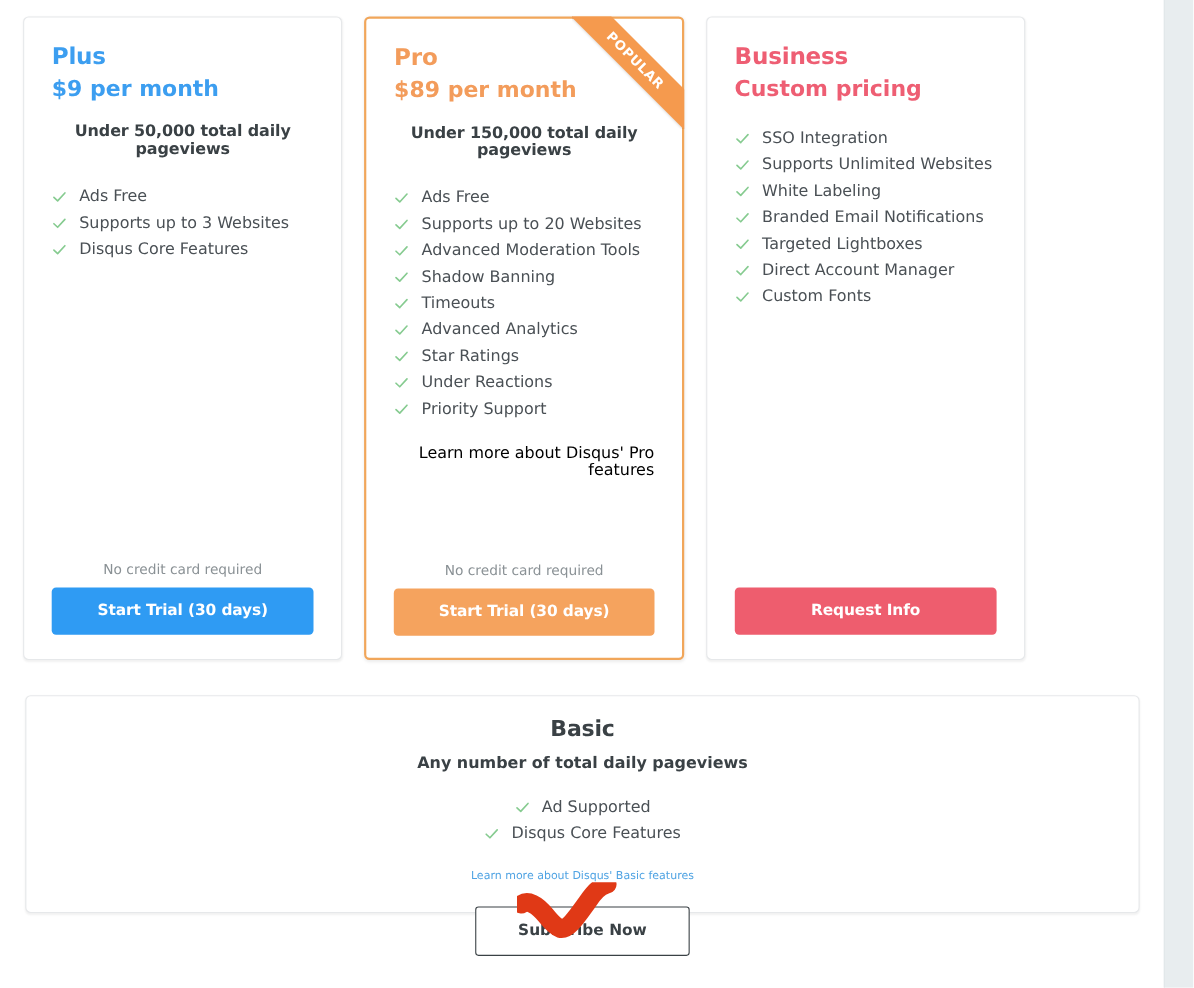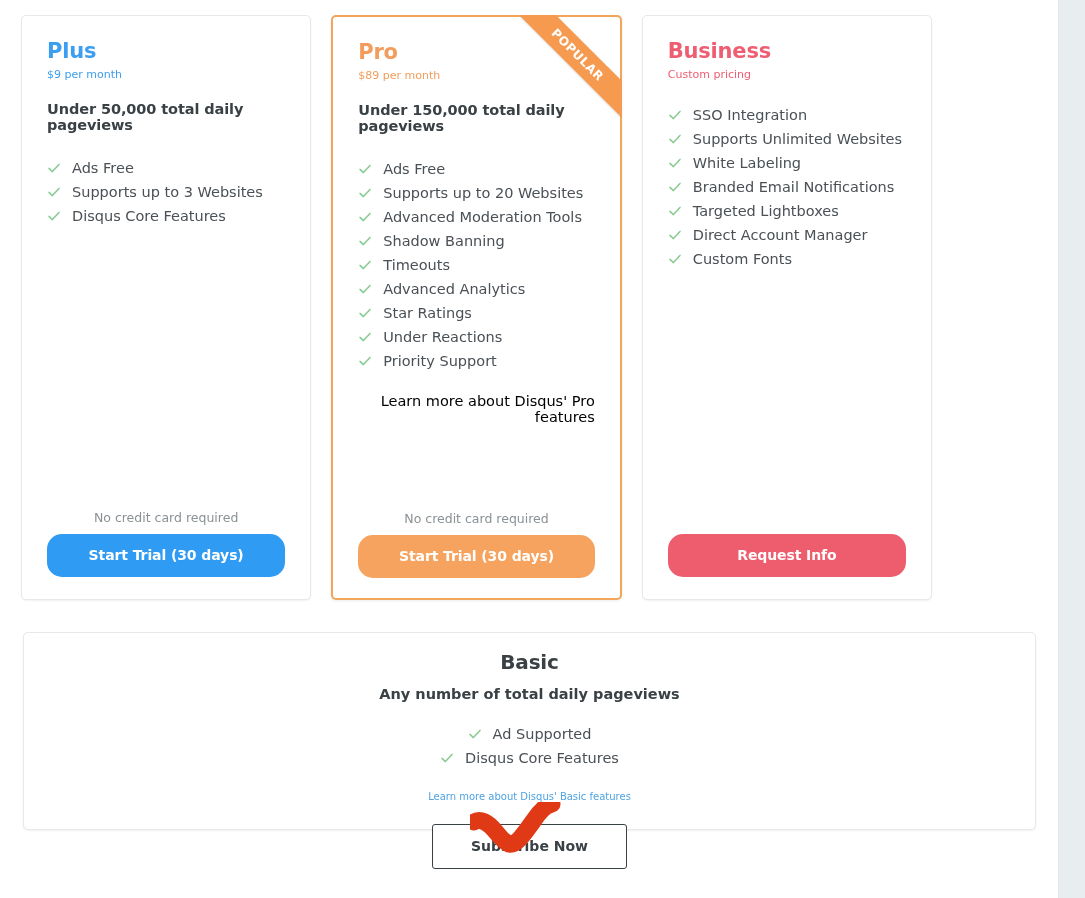--- a/index.html
+++ b/index.html
@@ -48,34 +48,35 @@
     box-shadow: 0 1px 3px rgba(0,0,0,.08);
   }
 
   .plan-name {
     font-size: 21px;
     font-weight: bold;
     line-height: 1.1;
     letter-spacing: -.2px;
   }
   .plan-price {
-    font-size: 11px;
-    font-weight: normal;
+    font-size: 20px;
+    font-weight: bold;
     margin-top: 5px;
   }
   .plan-name.blue, .plan-price.blue { color: #3c9ef0; }
   .plan-name.orange, .plan-price.orange { color: #f39c5b; }
   .plan-name.pink, .plan-price.pink { color: #ee5e73; }
 
   .plan-views {
     margin-top: 20px;
     font-size: 14.5px;
     font-weight: bold;
     color: #3a4145;
     letter-spacing: -.1px;
+    text-align: center;
   }
 
   .feature-list {
     list-style: none;
     margin-top: 23px;
   }
   .card.nopv .feature-list { margin-top: 22px; }
   .feature-item {
     display: flex;
     align-items: flex-start;
@@ -116,21 +117,21 @@
   .card.featured .card-foot { bottom: 20px; }
   .nocc {
     font-size: 12.5px;
     color: #8a9195;
     margin-bottom: 9px;
   }
   .cta {
     display: block;
     width: 100%;
     border: none;
-    border-radius: 15px;
+    border-radius: 4px;
     padding: 13px 0 14px 0;
     font-family: inherit;
     font-size: 14px;
     font-weight: bold;
     color: #ffffff;
     cursor: pointer;
     letter-spacing: -.1px;
   }
   .cta.blue   { background: #2f9bf3; }
   .cta.orange { background: #f5a35e; }

